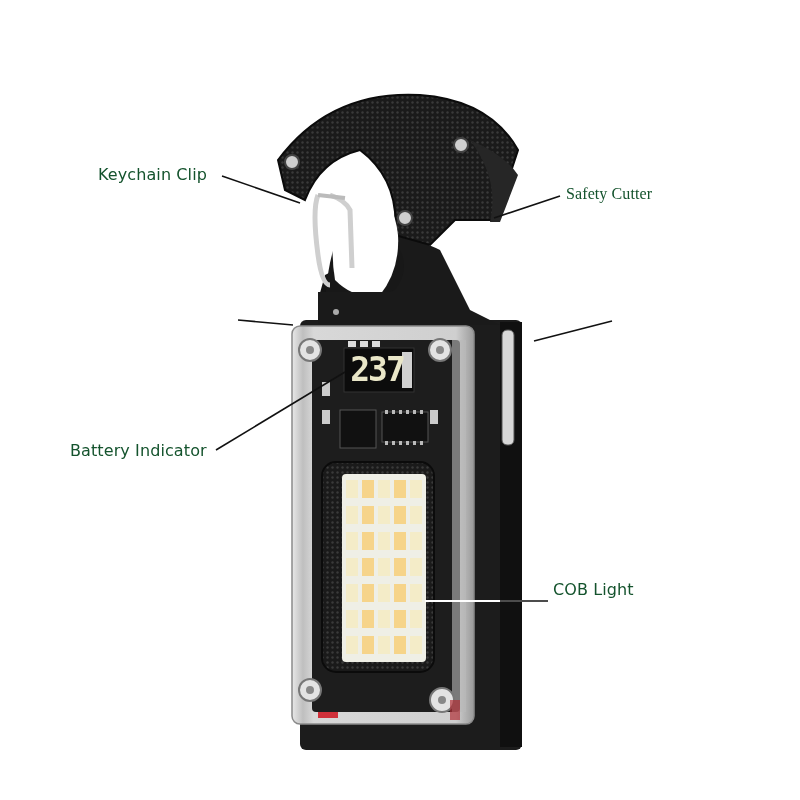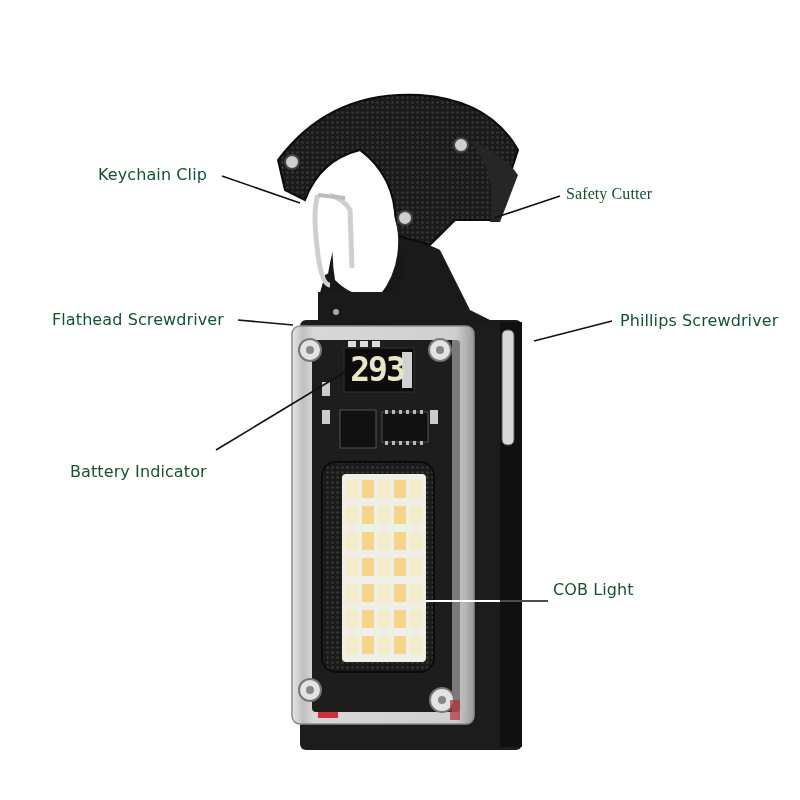--- a/index.html
+++ b/index.html
@@ -154,21 +154,19 @@
       <line x1="222" y1="176" x2="300" y2="203"></line>
       <line x1="560" y1="196" x2="494" y2="218"></line>
       <line x1="238" y1="320" x2="293" y2="325"></line>
       <line x1="612" y1="321" x2="534" y2="341"></line>
       <line x1="216" y1="450" x2="345" y2="372"></line>
       <line x1="425" y1="601" x2="548" y2="601" stroke="#ffffff" stroke-width="2"></line>
       <line x1="500" y1="601" x2="548" y2="601"></line>
     </g>
   </svg>
 
-  <div class="digits">293</div>
+  <div class="digits">237</div>
 
   <div class="label" style="left:98px; top:165px;">Keychain Clip</div>
   <div class="label" style="left:566px; top:185px;font-family:Liberation Serif, serif;">Safety Cutter</div>
-  <div class="label" style="left:52px; top:310px;">Flathead Screwdriver</div>
-  <div class="label" style="left:620px; top:311px;">Phillips Screwdriver</div>
-  <div class="label" style="left:70px; top:441px;margin-top:21px;">Battery Indicator</div>
+  <div class="label" style="left:70px; top:441px;">Battery Indicator</div>
   <div class="label" style="left:553px; top:580px;">COB Light</div>
 </div>
 
 </body></html>

